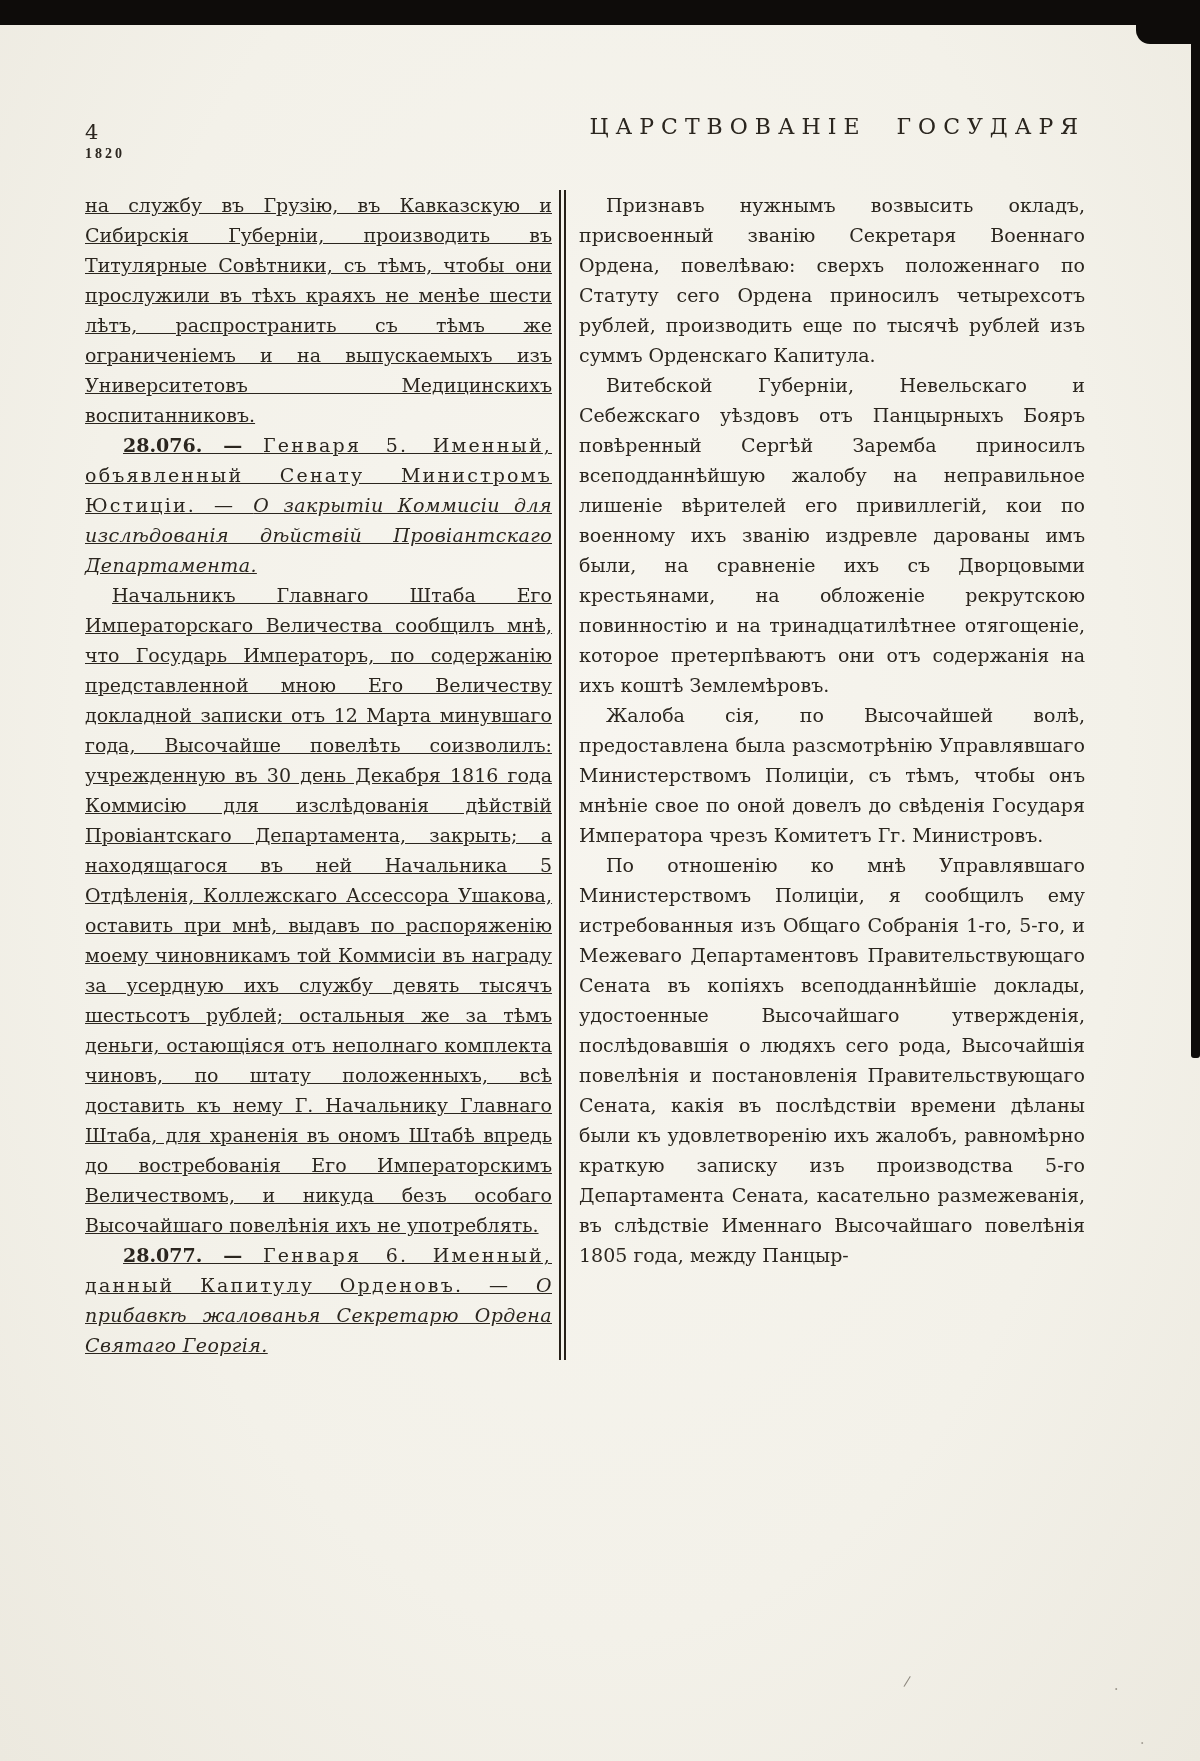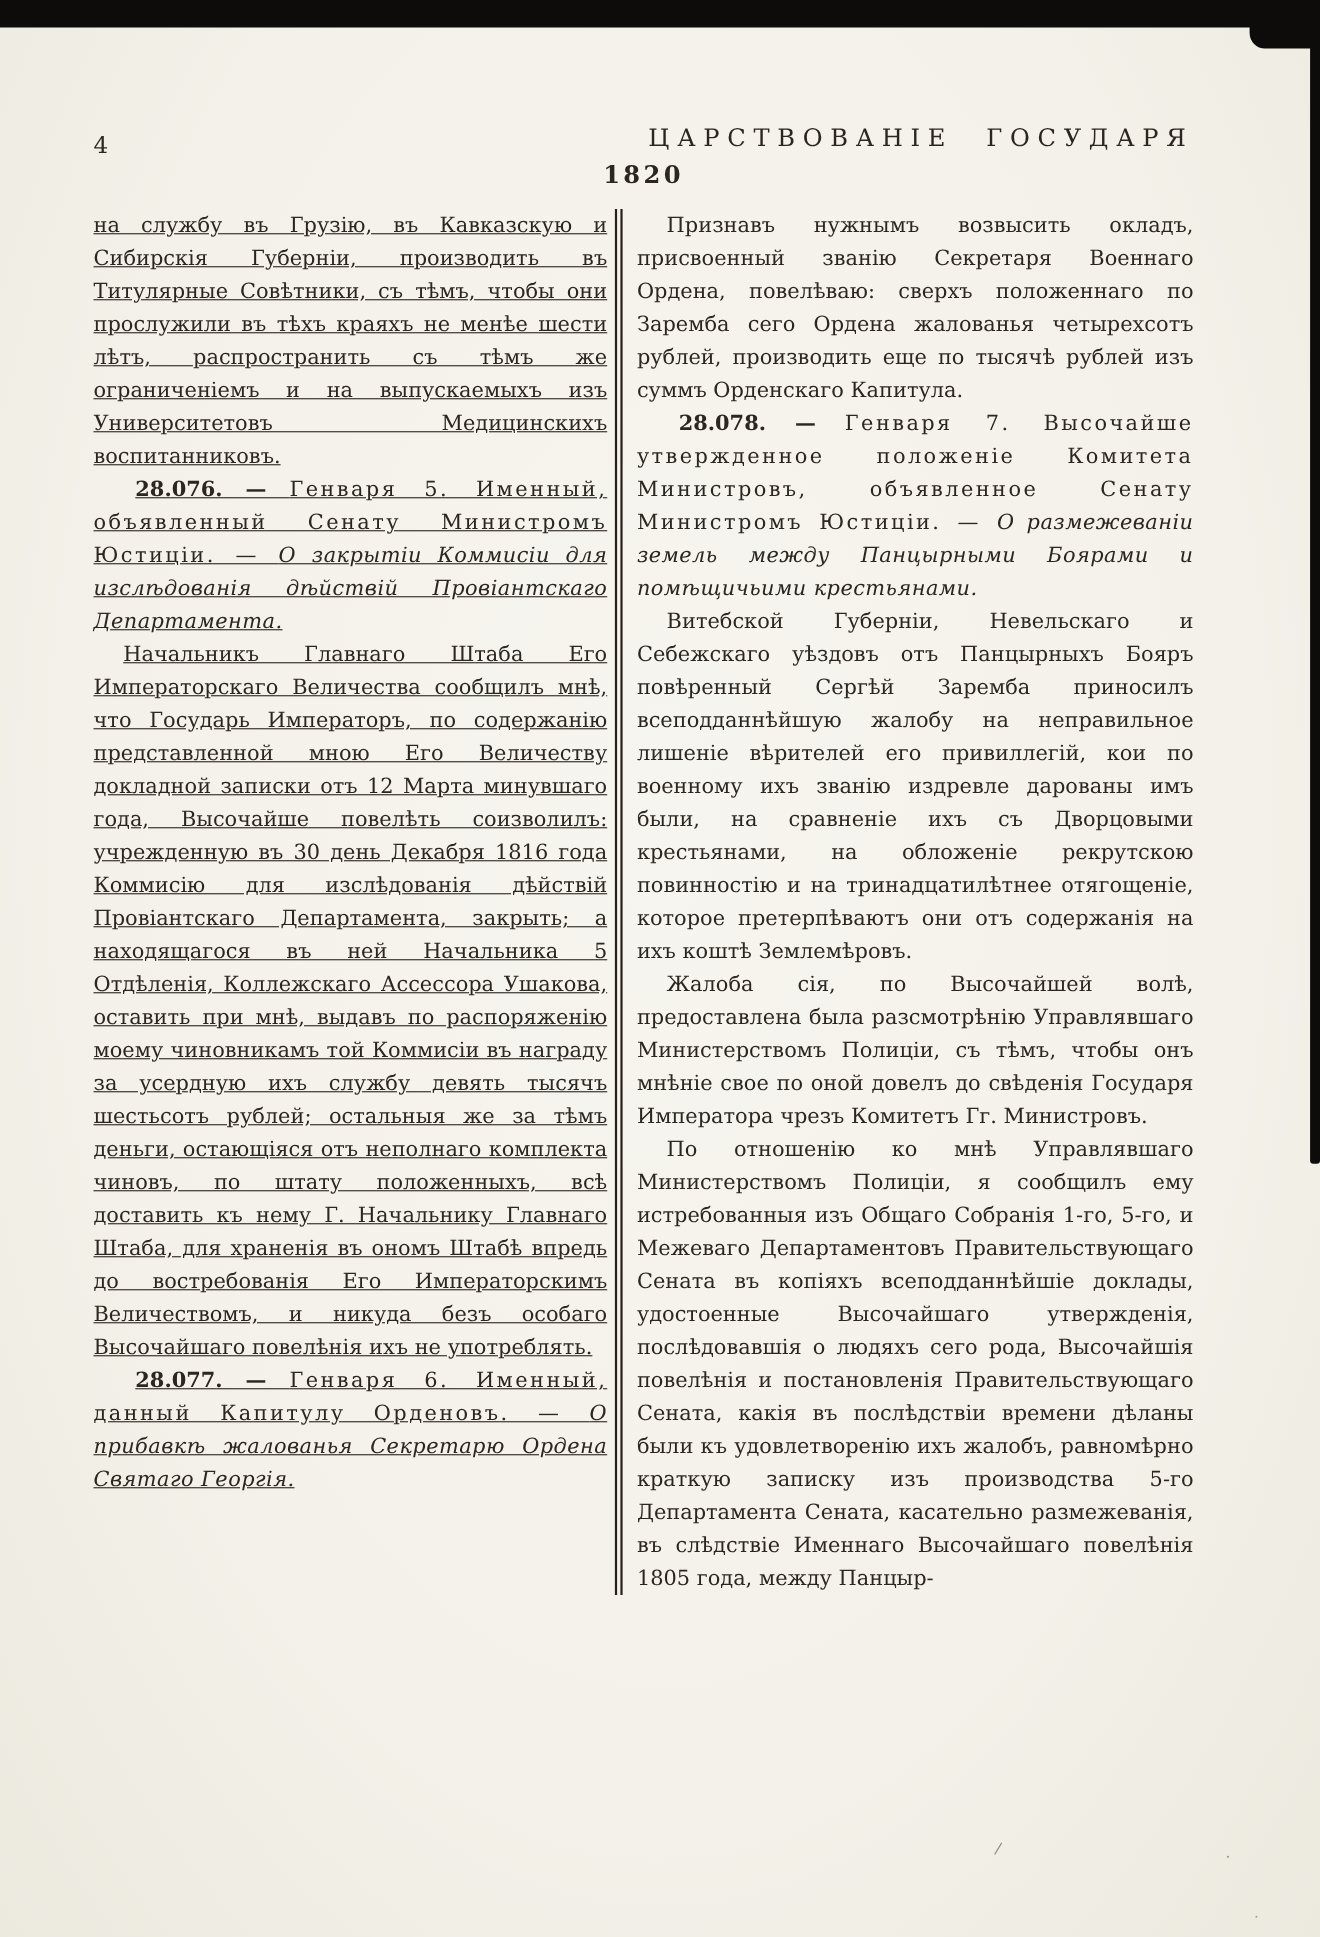--- a/index.html
+++ b/index.html
@@ -31,25 +31,26 @@
     font-size: 21px; letter-spacing: 1px;
   }
   .running-title {
     text-align: right;
     font-size: 22px;
     letter-spacing: 7px;
     word-spacing: 16px;
     white-space: nowrap;
   }
   .year {
-    text-align: center;
-    font-size: 22px;
+    text-align: left;
+    font-size: 14px;
     font-weight: bold;
     letter-spacing: 3px;
     margin-top: 7px;
+    font-family: Liberation Serif, serif;
   }
 
   
   .columns {
     position: absolute; top: 190px; left: 85px; width: 1000px;
     display: flex; align-items: stretch;
   }
   .col { font-size: 19px; line-height: 30px; text-align: justify; }
   .col-left  { width: 467px; text-decoration: underline; }
   .col-right { flex: 1; margin-left: 13px; }
@@ -86,22 +87,21 @@
     <section class="col col-left">
       <p class="para no-indent">на службу въ Грузію, въ Кавказскую и Сибирскія Губерніи, производить въ Титулярные Совѣтники, съ тѣмъ, чтобы они прослужили въ тѣхъ краяхъ не менѣе шести лѣтъ, распространить съ тѣмъ же ограниченіемъ и на выпускаемыхъ изъ Университетовъ Медицинскихъ воспитанниковъ.</p>
       <p class="para law"><span class="law-num">28.076. — </span><span class="law-type">Генваря 5. Именный, объявленный Сенату Министромъ Юстиціи. — </span><span class="law-title">О закрытіи Коммисіи для изслѣдованія дѣйствій Провіантскаго Департамента.</span></p>
       <p class="para">Начальникъ Главнаго Штаба Его Императорскаго Величества сообщилъ мнѣ, что Государь Императоръ, по содержанію представленной мною Его Величеству докладной записки отъ 12 Марта минувшаго года, Высочайше повелѣть соизволилъ: учрежденную въ 30 день Декабря 1816 года Коммисію для изслѣдованія дѣйствій Провіантскаго Департамента, закрыть; а находящагося въ ней Начальника 5 Отдѣленія, Коллежскаго Ассессора Ушакова, оставить при мнѣ, выдавъ по распоряженію моему чиновникамъ той Коммисіи въ награду за усердную ихъ службу девять тысячъ шестьсотъ рублей; остальныя же за тѣмъ деньги, остающіяся отъ неполнаго комплекта чиновъ, по штату положенныхъ, всѣ доставить къ нему Г. Начальнику Главнаго Штаба, для храненія въ ономъ Штабѣ впредь до востребованія Его Императорскимъ Величествомъ, и никуда безъ особаго Высочайшаго повелѣнія ихъ не употреблять.</p>
       <p class="para law"><span class="law-num">28.077. — </span><span class="law-type">Генваря 6. Именный, данный Капитулу Орденовъ. — </span><span class="law-title">О прибавкѣ жалованья Секретарю Ордена Святаго Георгія.</span></p>
     </section>
 
     <div class="divider"></div>
 
     <section class="col col-right">
-      <p class="para">Признавъ нужнымъ возвысить окладъ, присвоенный званію Секретаря Военнаго Ордена, повелѣваю: сверхъ положеннаго по Заремба сего Ордена жалованья четырехсотъ рублей, производить еще по тысячѣ рублей изъ суммъ Орденскаго Капитула.</p>
-      <p class="para law"><span class="law-num">28.078. — </span><span class="law-type">Генваря 7. Высочайше утвержденное положеніе Комитета Министровъ, объявленное Сенату Министромъ Юстиціи. — </span><span class="law-title">О размежеваніи земель между Панцырными Боярами и помѣщичьими крестьянами.</span></p>
+      <p class="para">Признавъ нужнымъ возвысить окладъ, присвоенный званію Секретаря Военнаго Ордена, повелѣваю: сверхъ положеннаго по Статуту сего Ордена приносилъ четырехсотъ рублей, производить еще по тысячѣ рублей изъ суммъ Орденскаго Капитула.</p>
       <p class="para">Витебской Губерніи, Невельскаго и Себежскаго уѣздовъ отъ Панцырныхъ Бояръ повѣренный Сергѣй Заремба приносилъ всеподданнѣйшую жалобу на неправильное лишеніе вѣрителей его привиллегій, кои по военному ихъ званію издревле дарованы имъ были, на сравненіе ихъ съ Дворцовыми крестьянами, на обложеніе рекрутскою повинностію и на тринадцатилѣтнее отягощеніе, которое претерпѣваютъ они отъ содержанія на ихъ коштѣ Землемѣровъ.</p>
       <p class="para">Жалоба сія, по Высочайшей волѣ, предоставлена была разсмотрѣнію Управлявшаго Министерствомъ Полиціи, съ тѣмъ, чтобы онъ мнѣніе свое по оной довелъ до свѣденія Государя Императора чрезъ Комитетъ Гг. Министровъ.</p>
       <p class="para">По отношенію ко мнѣ Управлявшаго Министерствомъ Полиціи, я сообщилъ ему истребованныя изъ Общаго Собранія 1-го, 5-го, и Межеваго Департаментовъ Правительствующаго Сената въ копіяхъ всеподданнѣйшіе доклады, удостоенные Высочайшаго утвержденія, послѣдовавшія о людяхъ сего рода, Высочайшія повелѣнія и постановленія Правительствующаго Сената, какія въ послѣдствіи времени дѣланы были къ удовлетворенію ихъ жалобъ, равномѣрно краткую записку изъ производства 5-го Департамента Сената, касательно размежеванія, въ слѣдствіе Именнаго Высочайшаго повелѣнія 1805 года, между Панцыр-</p>
     </section>
 
   </div>
 
   <span class="speck speck-slash">/</span>
   <span class="speck speck-dot-1">·</span>
   <span class="speck speck-dot-2">·</span>

